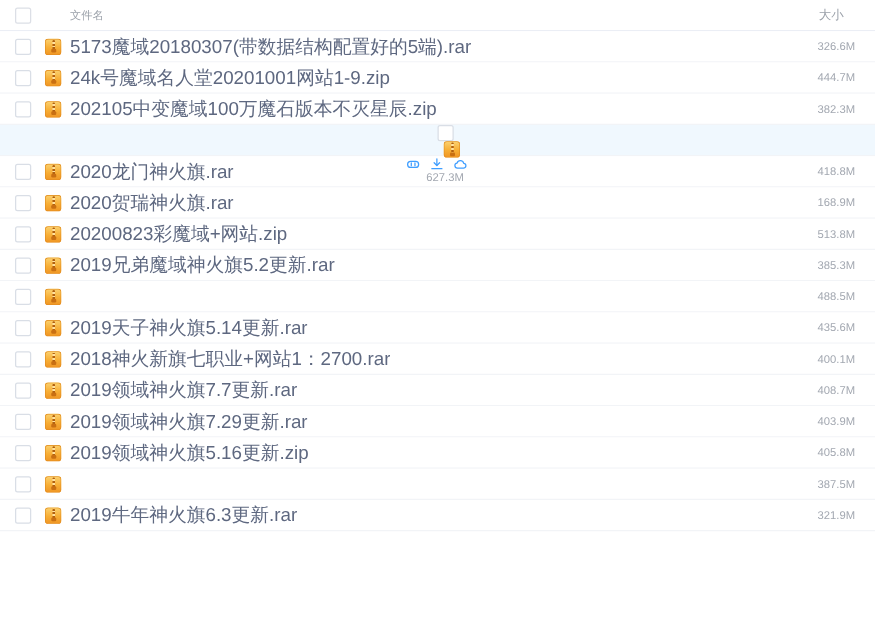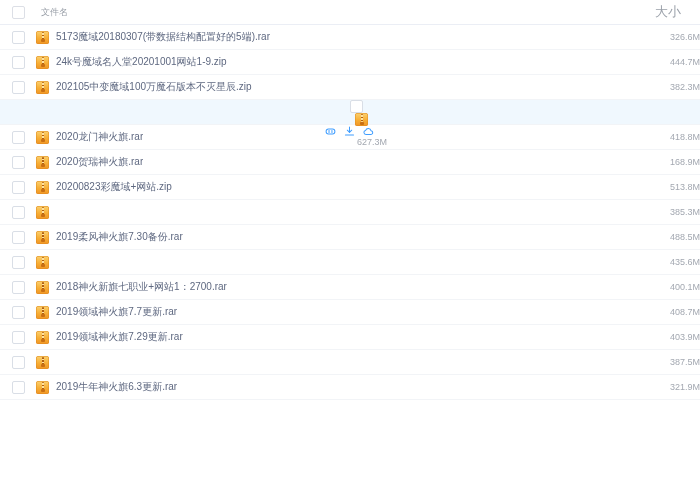--- a/index.html
+++ b/index.html
@@ -13,47 +13,47 @@
     display:flex;align-items:center;height:25px;box-sizing:border-box;
     border-bottom:1px solid #f2f4f7;padding-left:12px;background:#fff;
   }
   .row.header{border-bottom:1px solid #ebeef5;}
   .row.hl{background:#f0f8fe;flex-direction:column;}
   .checkbox{
     width:11px;height:11px;flex:none;border:1px solid #d9dee6;border-radius:2px;
     background:#fff;cursor:pointer;
   }
   .header .checkbox{border-color:#dcdfe6;}
-  .col-name-label{margin-left:16px;font-size:9px;color:#9aa0a9;}
+  .col-name-label{margin-left:31px;font-size:9px;color:#9aa0a9;}
   .archive-icon{
     position:relative;flex:none;width:13px;height:13px;margin-left:11px;border-radius:2.5px;
     background:linear-gradient(180deg,#fbd271 0%,#f7ae35 55%,#ef9524 100%);
     box-shadow:inset 0 0 0 0.5px #e08a1e;
   }
   .archive-icon::before{
     content:"";position:absolute;left:5.5px;top:1px;width:2px;height:8px;
     background:repeating-linear-gradient(180deg,#b05f10 0 1.5px,#ffe2a1 1.5px 3px);
     border-radius:1px;
   }
   .archive-icon::after{
     content:"";position:absolute;left:4.5px;top:8.5px;width:4px;height:3px;
     background:#c96f12;border-radius:1px;
   }
   .file-name{
-    margin-left:7px;font-size:10px;color:#5e6880;white-space:nowrap;
+    margin-left:7px;font-size:15px;color:#5e6880;white-space:nowrap;
     overflow:hidden;text-overflow:ellipsis;cursor:pointer;
   }
   .spacer{flex:1;}
   .actions{display:flex;align-items:center;gap:8px;margin-right:14px;}
   .act{width:11px;height:11px;color:#409eff;cursor:pointer;display:inline-flex;}
   .act svg{width:11px;height:11px;display:block;}
   .file-size{
-    flex:none;width:62px;font-size:9px;color:#a3a8b1;text-align:right;white-space:nowrap;
-  }
-  .col-size-label{flex:none;width:62px;font-size:13px;color:#9aa0a9;text-indent:17px;}
+    flex:none;width:62px;font-size:9px;color:#a3a8b1;text-align:center;white-space:nowrap;
+  }
+  .col-size-label{flex:none;width:62px;font-size:10px;color:#9aa0a9;text-indent:17px;}
 </style>
 </head>
 <body>
 
 <div class="file-table">
   <div class="row header">
     <span class="checkbox"></span>
     <span class="col-name-label">文件名</span>
     <span class="spacer"></span>
     <span class="col-size-label">大小</span>
@@ -131,35 +131,36 @@
     <span class="checkbox"></span>
     <span class="archive-icon"></span>
     <span class="file-name">20200823彩魔域+网站.zip</span>
     <span class="spacer"></span>
     <span class="actions"></span>
     <span class="file-size">513.8M</span>
   </div>
       <div class="row">
     <span class="checkbox"></span>
     <span class="archive-icon"></span>
+    <span class="file-name">2019兄弟魔域神火旗5.2更新.rar</span>
     <span class="spacer"></span>
     <span class="actions"></span>
     <span class="file-size">385.3M</span>
   </div>
       <div class="row">
     <span class="checkbox"></span>
     <span class="archive-icon"></span>
-    <span class="file-name">2019柔风神火旗7.30备份.rar</span>
     <span class="spacer"></span>
     <span class="actions"></span>
     <span class="file-size">488.5M</span>
   </div>
       <div class="row">
     <span class="checkbox"></span>
     <span class="archive-icon"></span>
+    <span class="file-name">2019天子神火旗5.14更新.rar</span>
     <span class="spacer"></span>
     <span class="actions"></span>
     <span class="file-size">435.6M</span>
   </div>
       <div class="row">
     <span class="checkbox"></span>
     <span class="archive-icon"></span>
     <span class="file-name">2018神火新旗七职业+网站1：2700.rar</span>
     <span class="spacer"></span>
     <span class="actions"></span>
@@ -173,20 +174,28 @@
     <span class="actions"></span>
     <span class="file-size">408.7M</span>
   </div>
       <div class="row">
     <span class="checkbox"></span>
     <span class="archive-icon"></span>
     <span class="file-name">2019领域神火旗7.29更新.rar</span>
     <span class="spacer"></span>
     <span class="actions"></span>
     <span class="file-size">403.9M</span>
+  </div>
+      <div class="row">
+    <span class="checkbox"></span>
+    <span class="archive-icon"></span>
+    <span class="file-name">2019领域神火旗5.16更新.zip</span>
+    <span class="spacer"></span>
+    <span class="actions"></span>
+    <span class="file-size">405.8M</span>
   </div>
       <div class="row">
     <span class="checkbox"></span>
     <span class="archive-icon"></span>
     <span class="spacer"></span>
     <span class="actions"></span>
     <span class="file-size">387.5M</span>
   </div>
       <div class="row">
     <span class="checkbox"></span>

